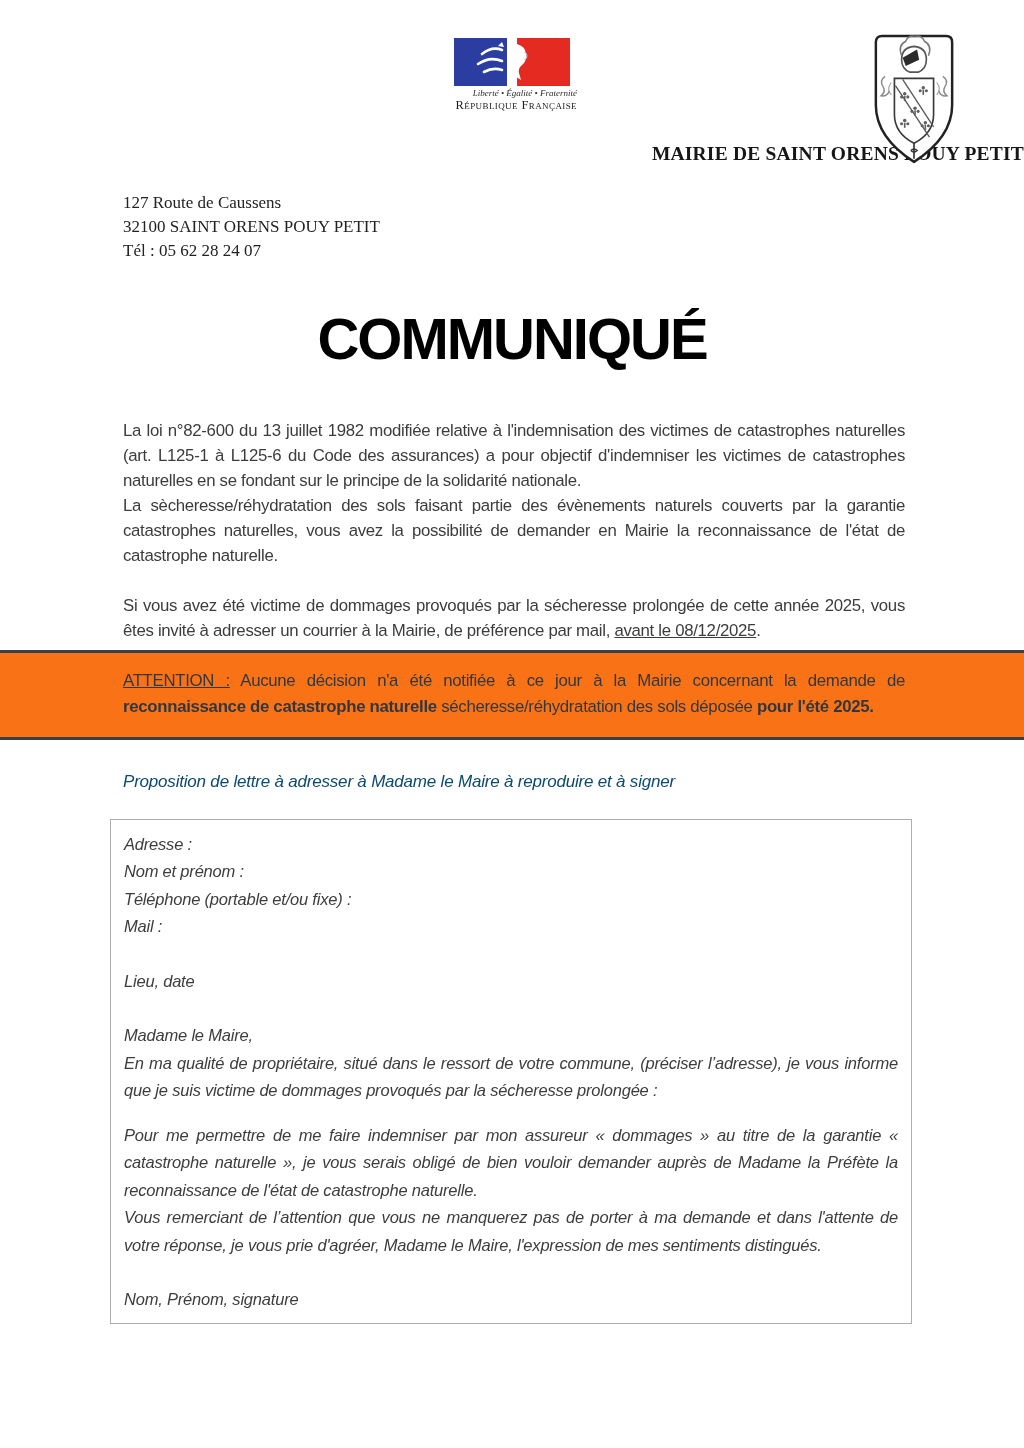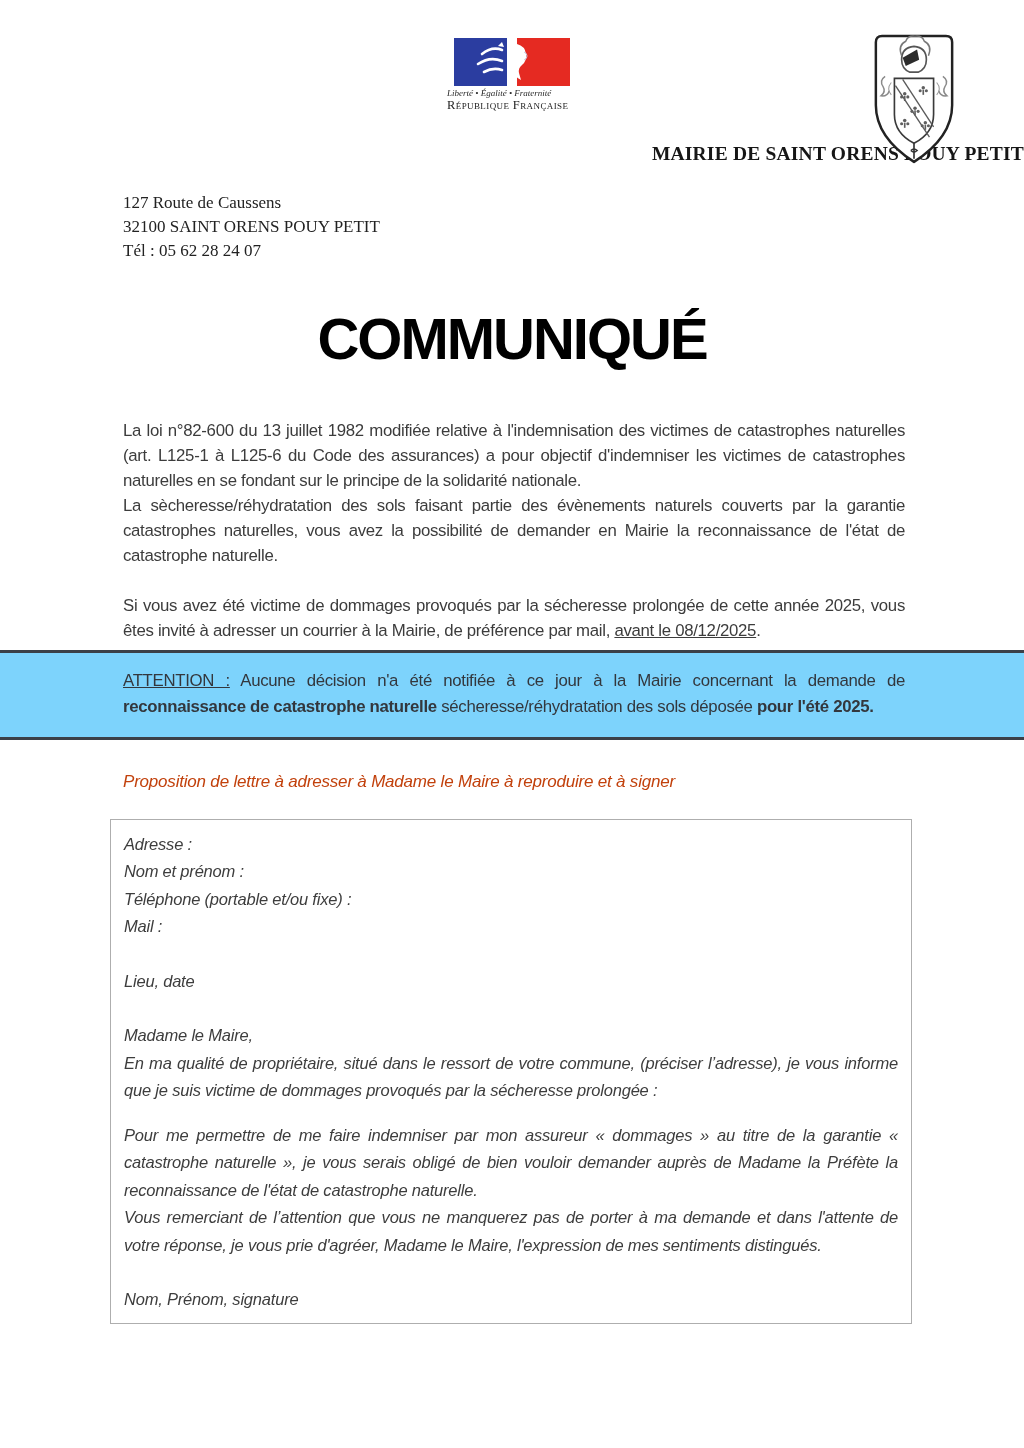--- a/index.html
+++ b/index.html
@@ -4,21 +4,21 @@
 <style>
   * { box-sizing: border-box; }
   html,body { margin:0; padding:0; }
   body {
     width:1024px; height:1448px; background:#ffffff; overflow:hidden;
     font-family:"Liberation Sans", sans-serif; color:#3a3a3a;
   }
   .page { position:relative; width:1024px; height:1448px; padding-top:38px; }
 
   
-  .logo-block { width:130px; margin:0 auto; text-align:left; }
+  .logo-block { width:130px; margin:0 auto; text-align:right; }
   .flag-svg { display:block; margin:0 auto; }
   .logo-motto {
     font-family:"Liberation Serif", serif; font-style:italic;
     font-size:9px; color:#2b2b2b; margin-top:2px; white-space:nowrap;
   }
   .logo-republic {
     font-family:"Liberation Serif", serif; font-variant:small-caps;
     font-size:12.5px; letter-spacing:.4px; color:#1c1c1c; white-space:nowrap;
   }
   .coa { position:absolute; top:33px; right:66px; width:88px; height:134px; }
@@ -46,33 +46,33 @@
   .bodytext { margin:48px 119px 0 123px; font-size:16.8px; line-height:25px;
     letter-spacing:-0.3px; text-align:justify; color:#3c3c3c; }
   .bodytext p { margin:0; }
   .para-gap { margin-top:25px !important; }
   .u { text-decoration:underline; }
   .b { font-weight:bold; }
 
   
   .attention {
     margin-top:7px; width:1024px;
-    background:#7dd3fc;
+    background:#f97316;
     border-top:3px solid #3b4048; border-bottom:3px solid #3b4048;
     padding:15px 119px 17px 123px;
     font-size:16.8px; line-height:26px; letter-spacing:-0.3px;
     text-align:justify; color:#33373d;
   }
 
   
   .info-line { margin:20px 119px 0 123px; font-size:16.8px; letter-spacing:-0.2px; color:#3c3c3c; }
   .info-link { color:#0563c1; text-decoration:underline; }
   .proposition {
     margin:32px 119px 0 123px; font-style:italic;
-    font-size:17px; letter-spacing:-0.2px; color:#c2410c;
+    font-size:17px; letter-spacing:-0.2px; color:#0c4a6e;
   }
 
   
   .letterbox {
     margin:27px 112px 0 110px; border:1px solid #aeaeae;
     padding:11px 13px 9px 13px;
     font-style:italic; font-size:16.5px; line-height:27.5px;
     letter-spacing:-0.2px; text-align:justify; color:#3d3d3d;
   }
   .letterbox p { margin:0; }

